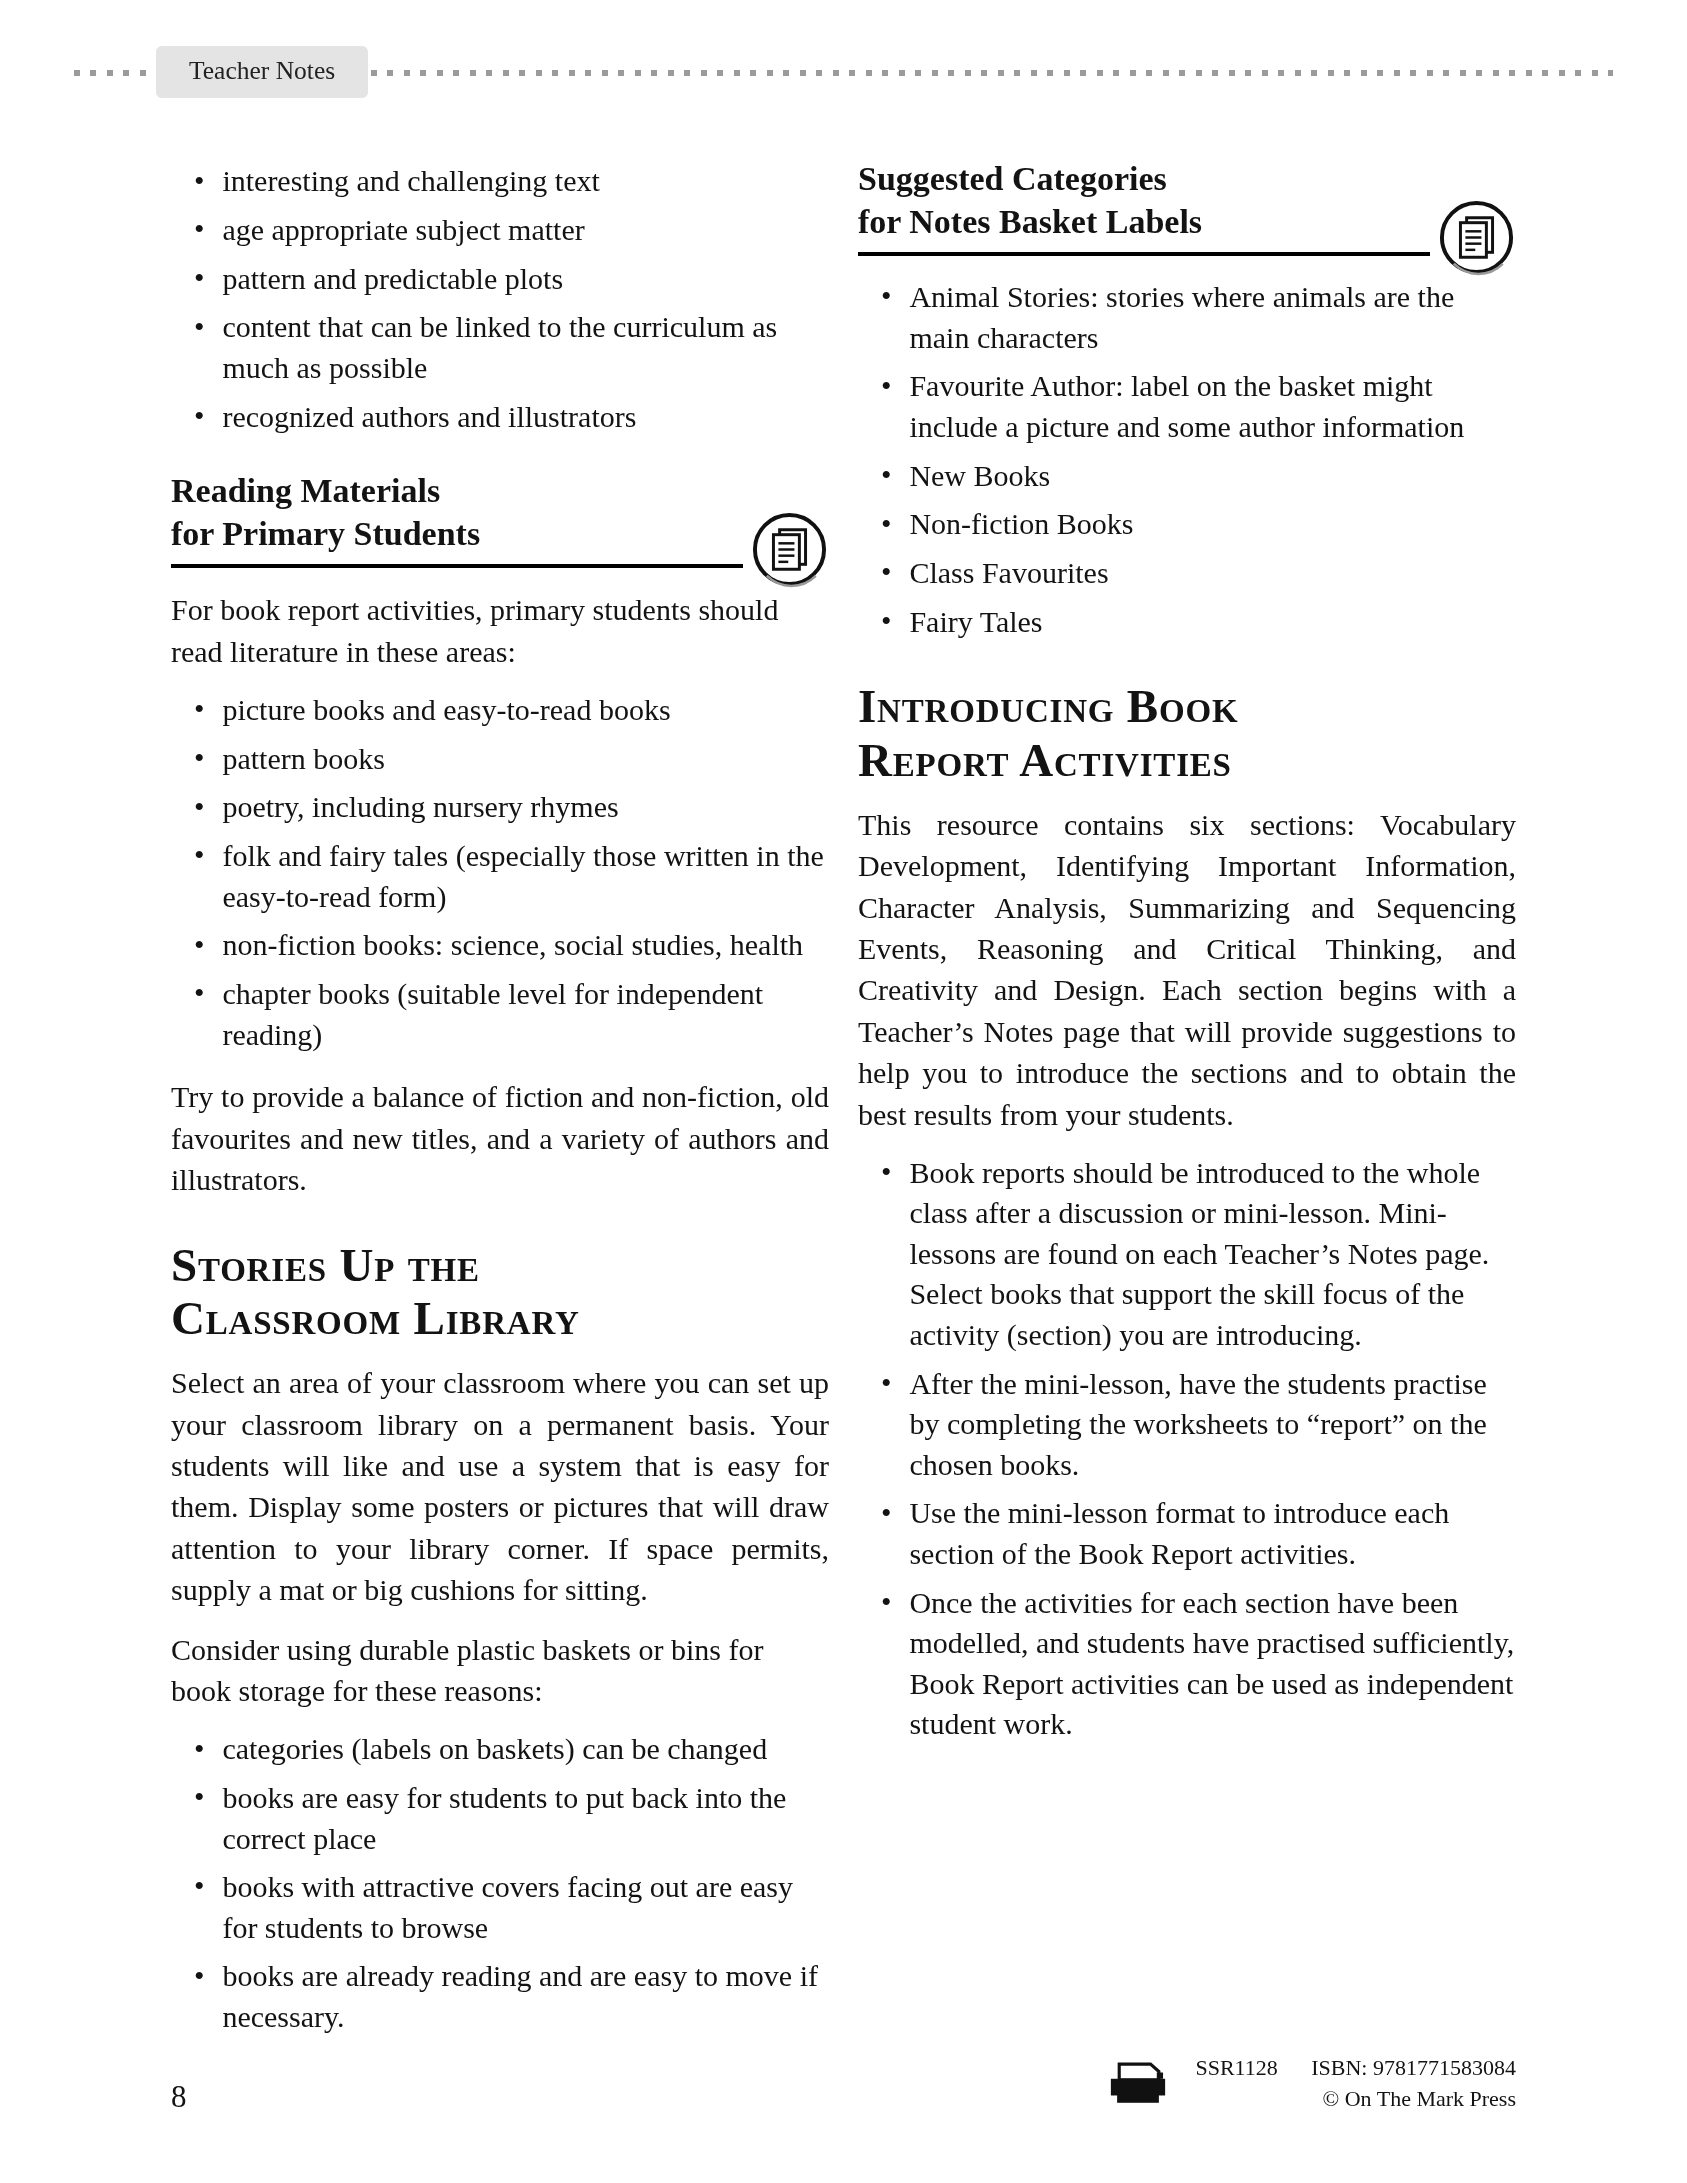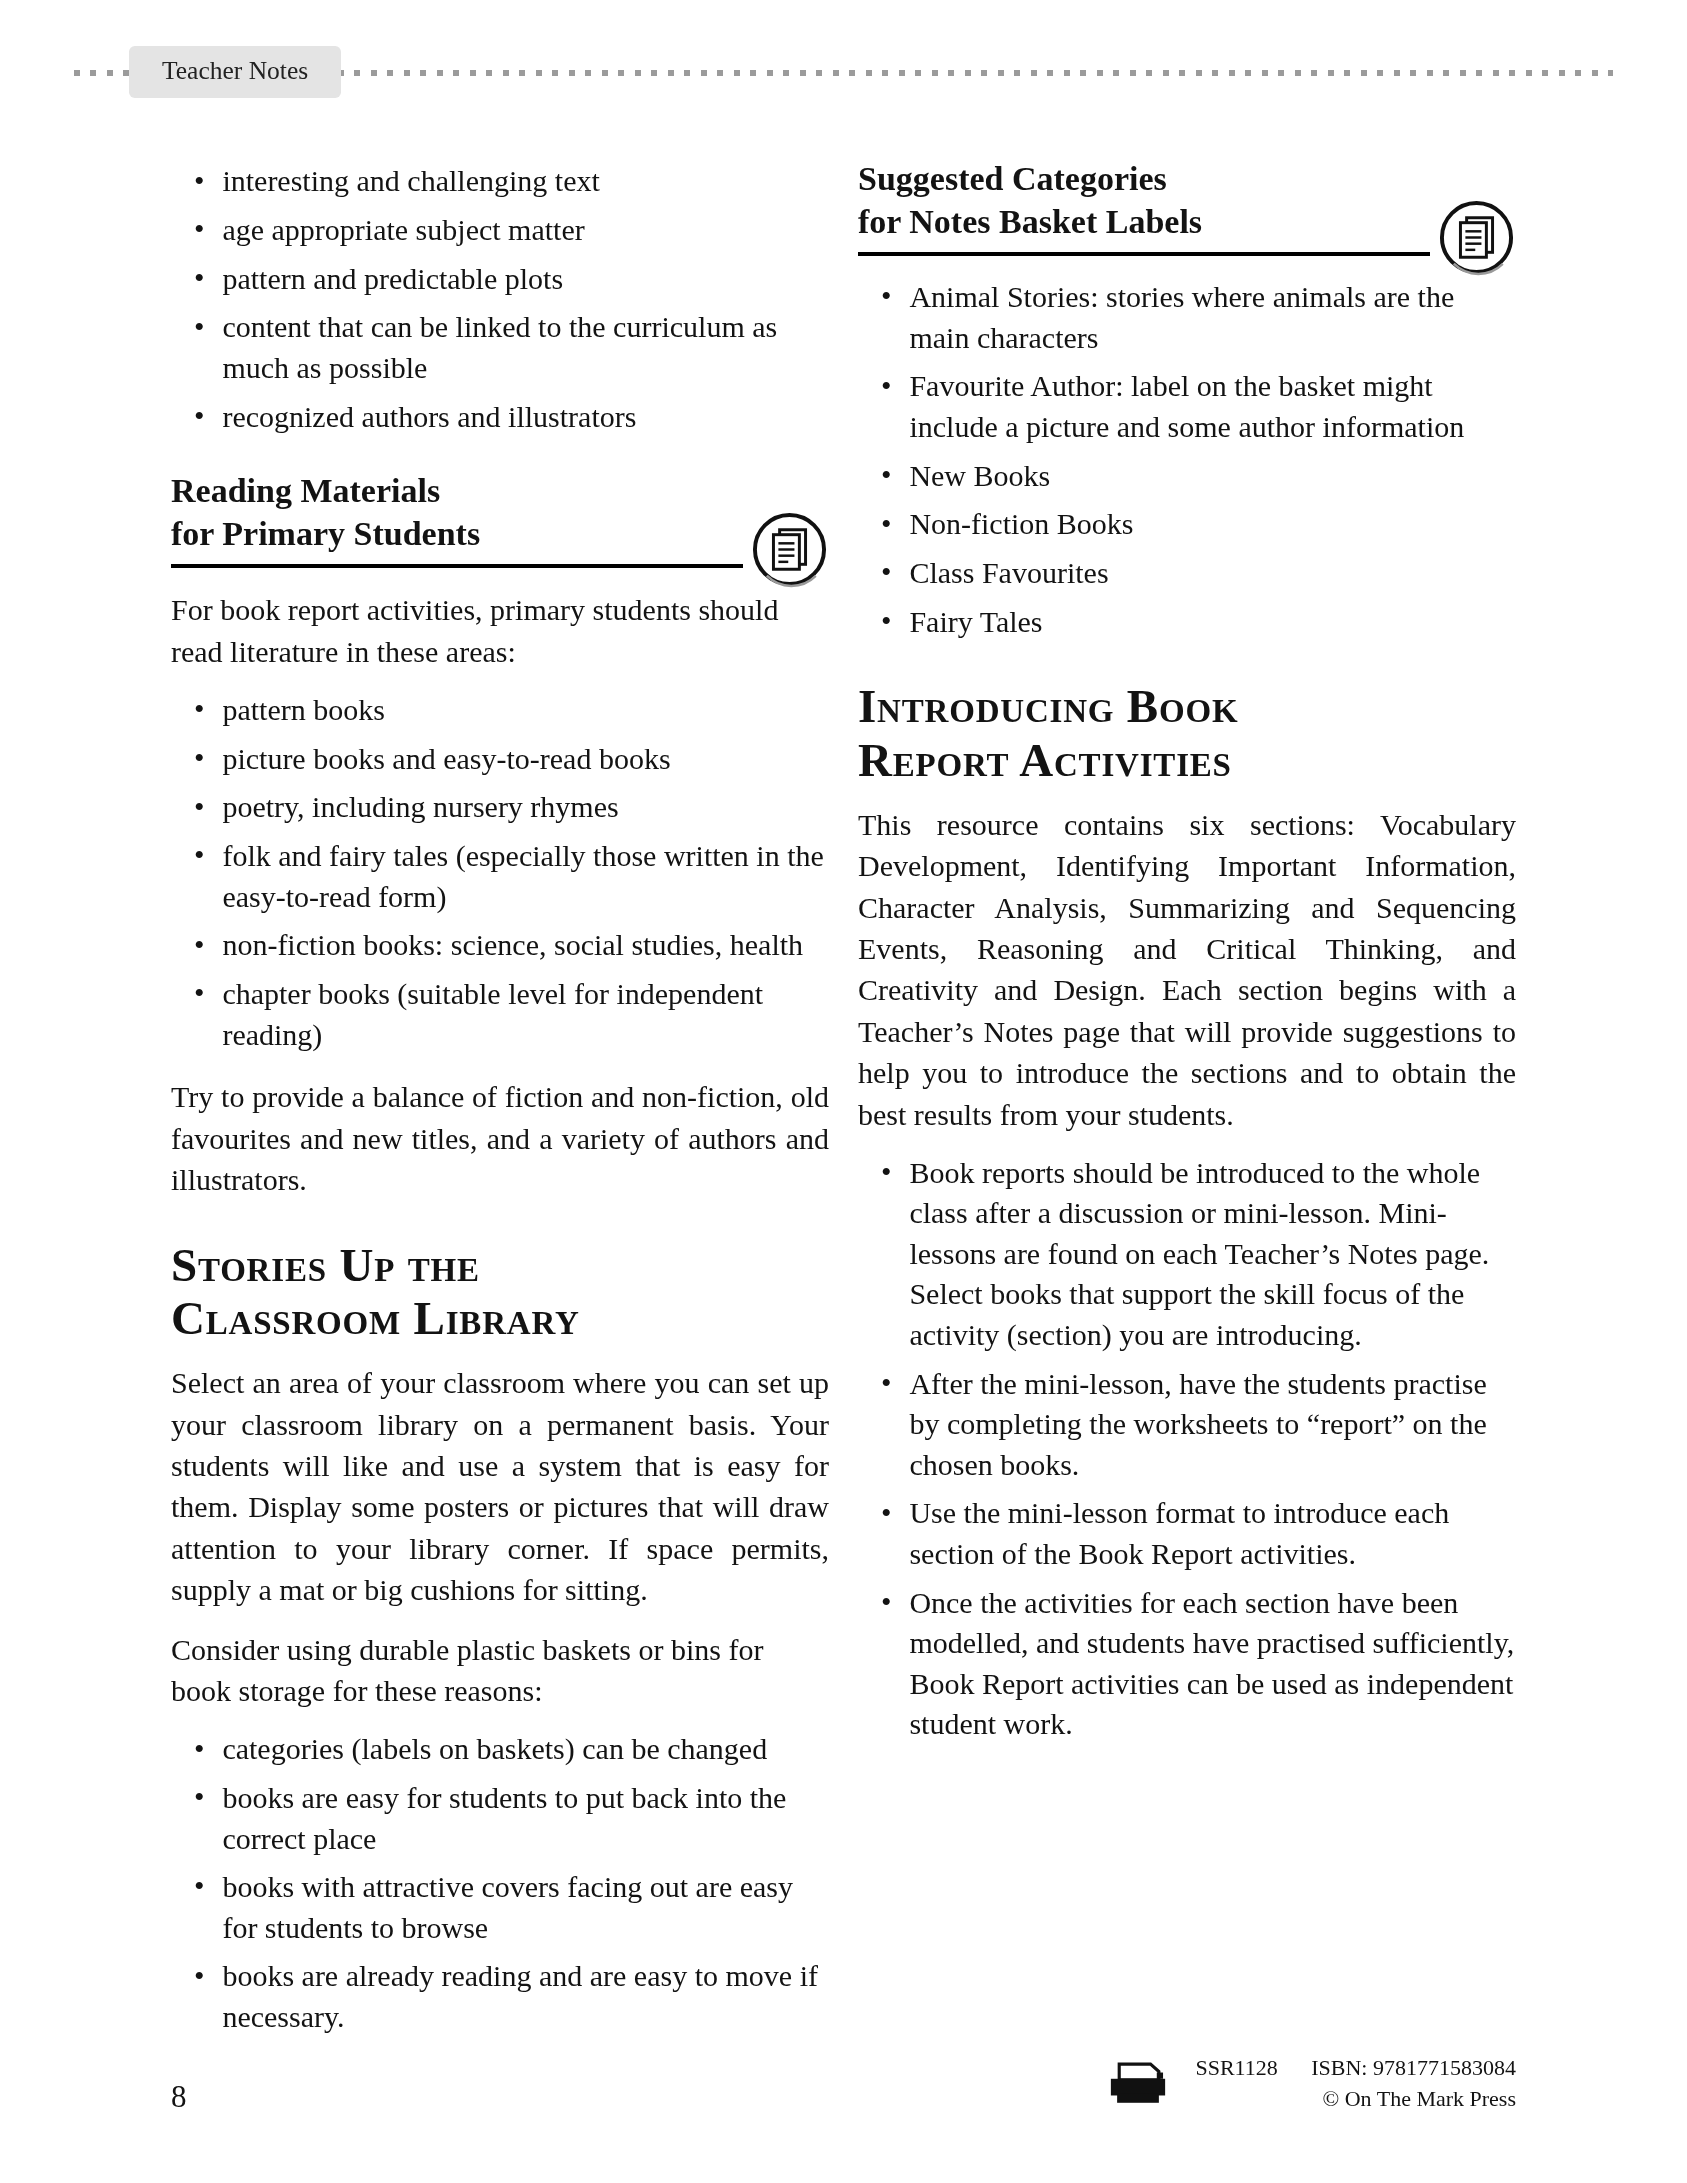--- a/index.html
+++ b/index.html
@@ -13,21 +13,21 @@
   }
   .page { position:relative; width:100%; height:100%; padding-top:46px; }
 
   
   .header-row { position:relative; height:54px; margin:0 74px; }
   .dotted-line {
     position:absolute; top:24px; left:0; right:0; height:5.8px;
     background-image:repeating-linear-gradient(to right,#9b9b9b 0 5.8px, transparent 5.8px 16.5px);
   }
   .tab {
-    position:absolute; top:0; left:55px;
+    position:absolute; top:0; left:82px;
     background:#e4e4e4;
     border-radius:5.8px;
     padding:10px 33px 11.5px 33px;
     font-size:25.5px;
     color:#222;
     z-index:2;
     text-align:center;
   }
 
   
@@ -116,22 +116,22 @@
             <line x1="23" y1="37" x2="36" y2="37" stroke="#111" stroke-width="2"></line>
             <line x1="23" y1="42" x2="31" y2="42" stroke="#111" stroke-width="2"></line>
           </svg>
         </span>
       </div>
 
       <p class="lead">For book report activities, primary students should read literature in these areas:</p>
 
       <ul class="bullets">
 
-      <li>pattern books</li>
-          <li>picture books and easy-to-read books</li>
+      <li>picture books and easy-to-read books</li>
+          <li>pattern books</li>
           <li>poetry, including nursery rhymes</li>
           <li>folk and fairy tales (especially those written in the easy-to-read form)</li>
           <li>non-fiction books: science, social studies, health</li>
           <li>chapter books (suitable level for independent reading)</li>
         </ul>
 
       <p>Try to provide a balance of fiction and non-fiction, old favourites and new titles, and a variety of authors and illustrators.</p>
 
       <h2 class="big">
         <span>Stories Up the</span><br>

